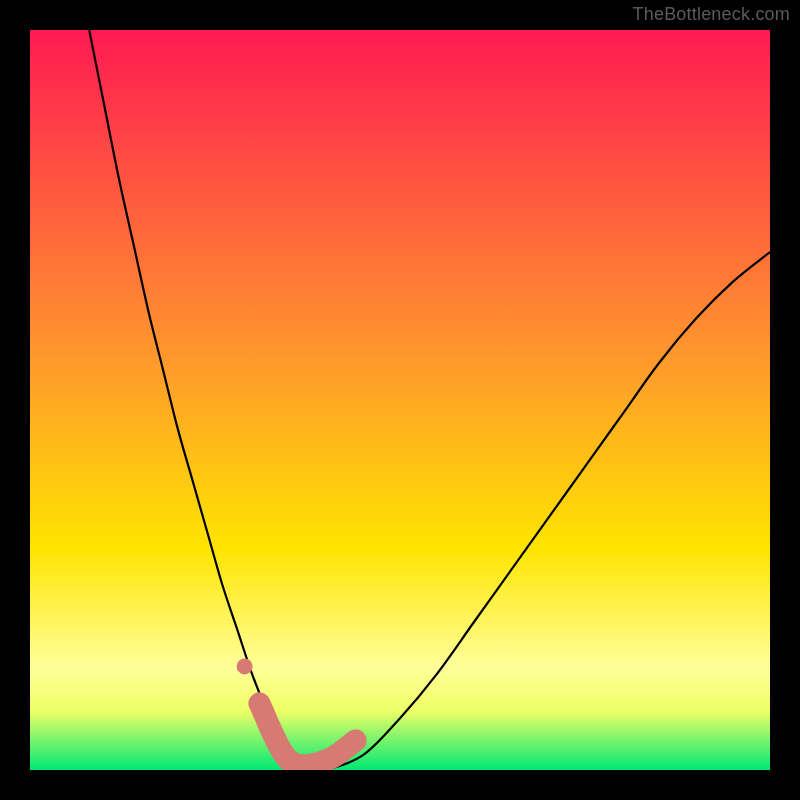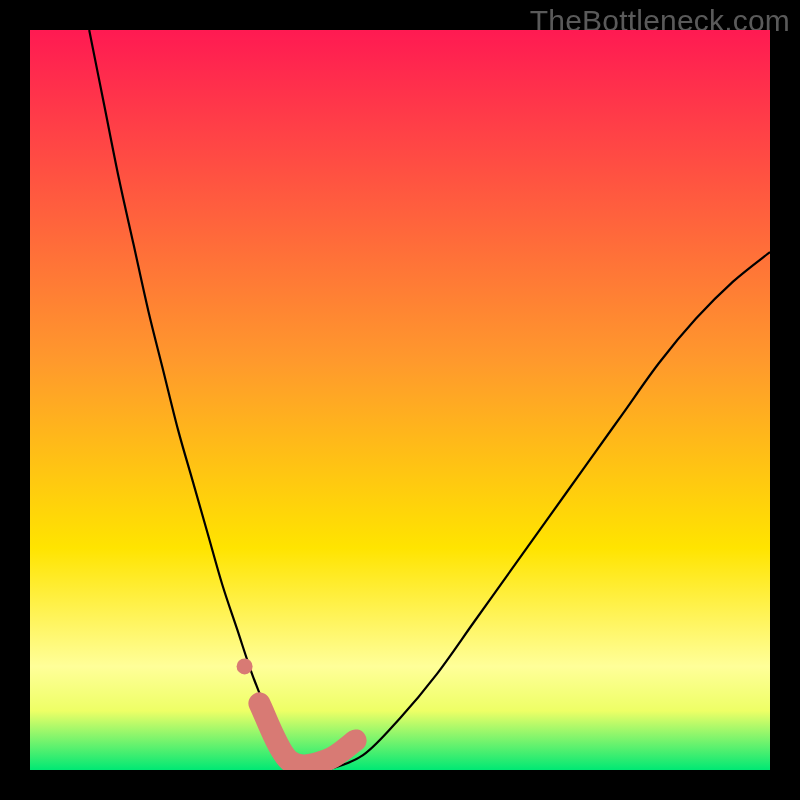--- a/index.html
+++ b/index.html
@@ -1,18 +1,18 @@
 <!DOCTYPE html>
 <html><head>
 <meta charset="utf-8">
 <style>
   html,body{margin:0;padding:0;width:800px;height:800px;background:#fff;overflow:hidden;font-family:Arial,Helvetica,sans-serif}
   .frame{position:absolute;left:0;top:0;width:800px;height:800px;background:#000}
   .plot{position:absolute;left:30px;top:30px;width:740px;height:740px;overflow:hidden}
-  .watermark{position:absolute;right:10px;top:4px;color:#5a5a5a;font-size:30px;font-weight:500;letter-spacing:.2px}
+  .watermark{position:absolute;right:10px;top:4px;color:#5a5a5a;font-size:18px;font-weight:500;letter-spacing:.2px}
   svg{display:block}
 </style>
 </head>
 <body>
 
 <div class="frame">
   <div class="watermark">TheBottleneck.com</div>
   <div class="plot">
     <svg id="svg" width="740" height="740" viewBox="0 0 740 740">
         <defs>

